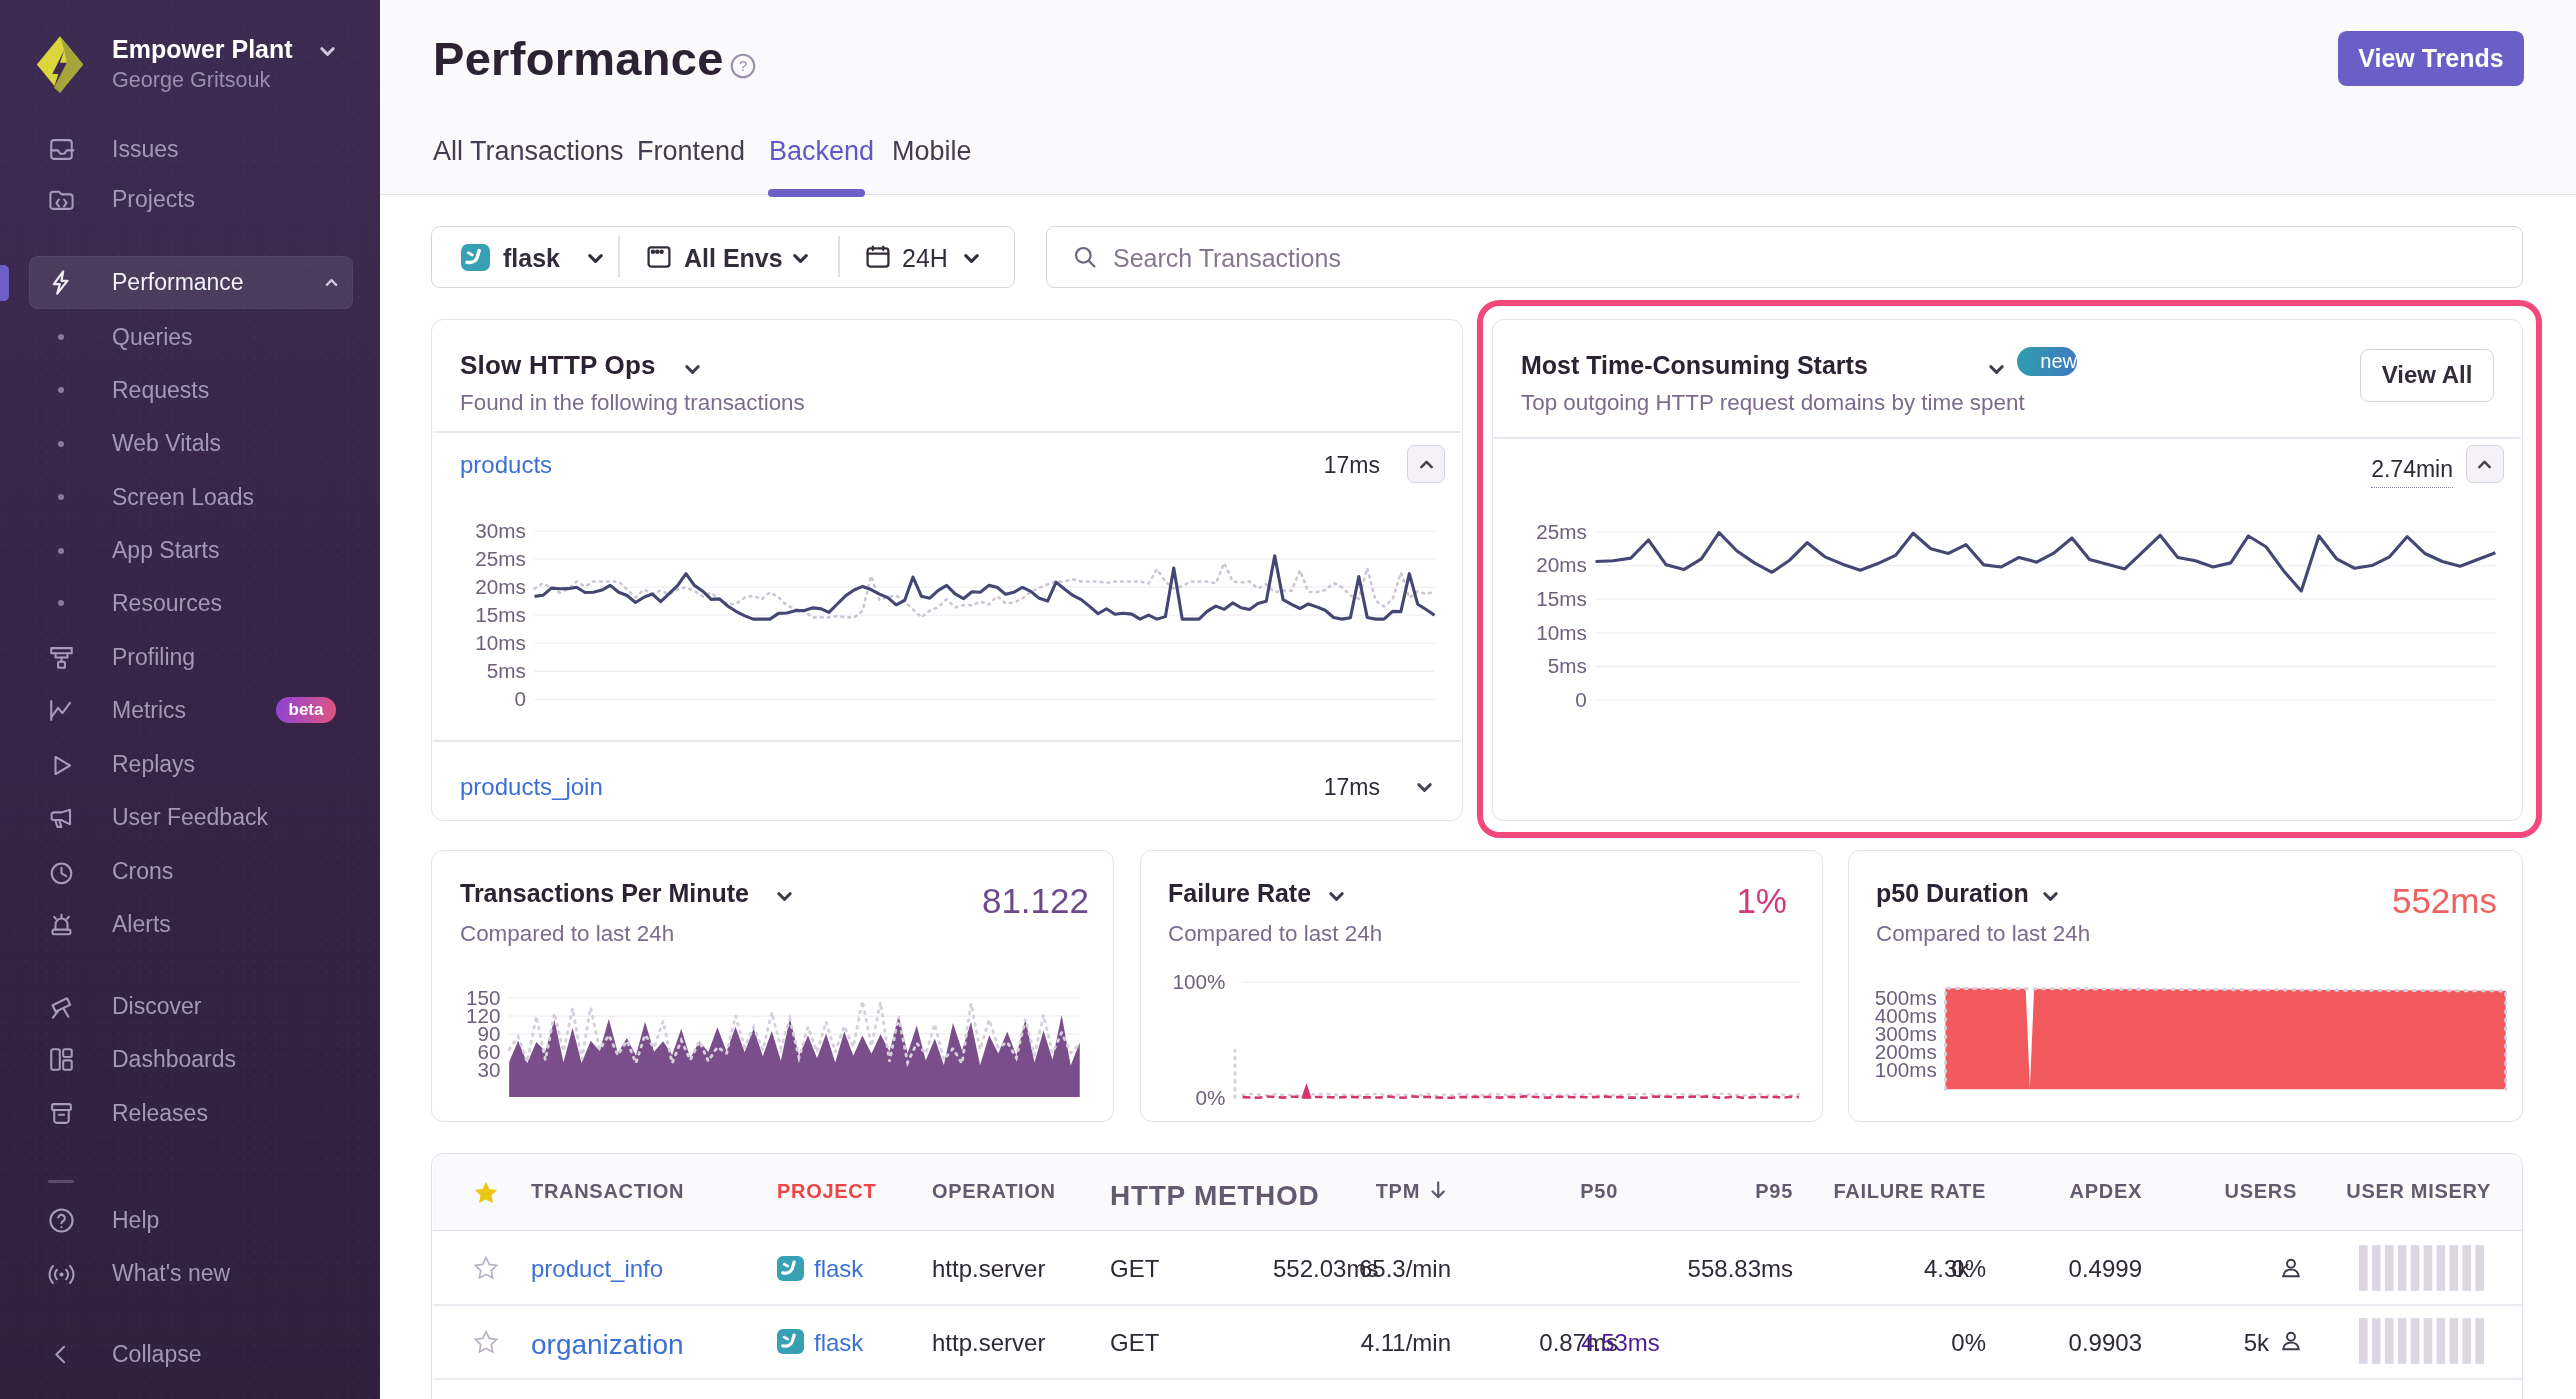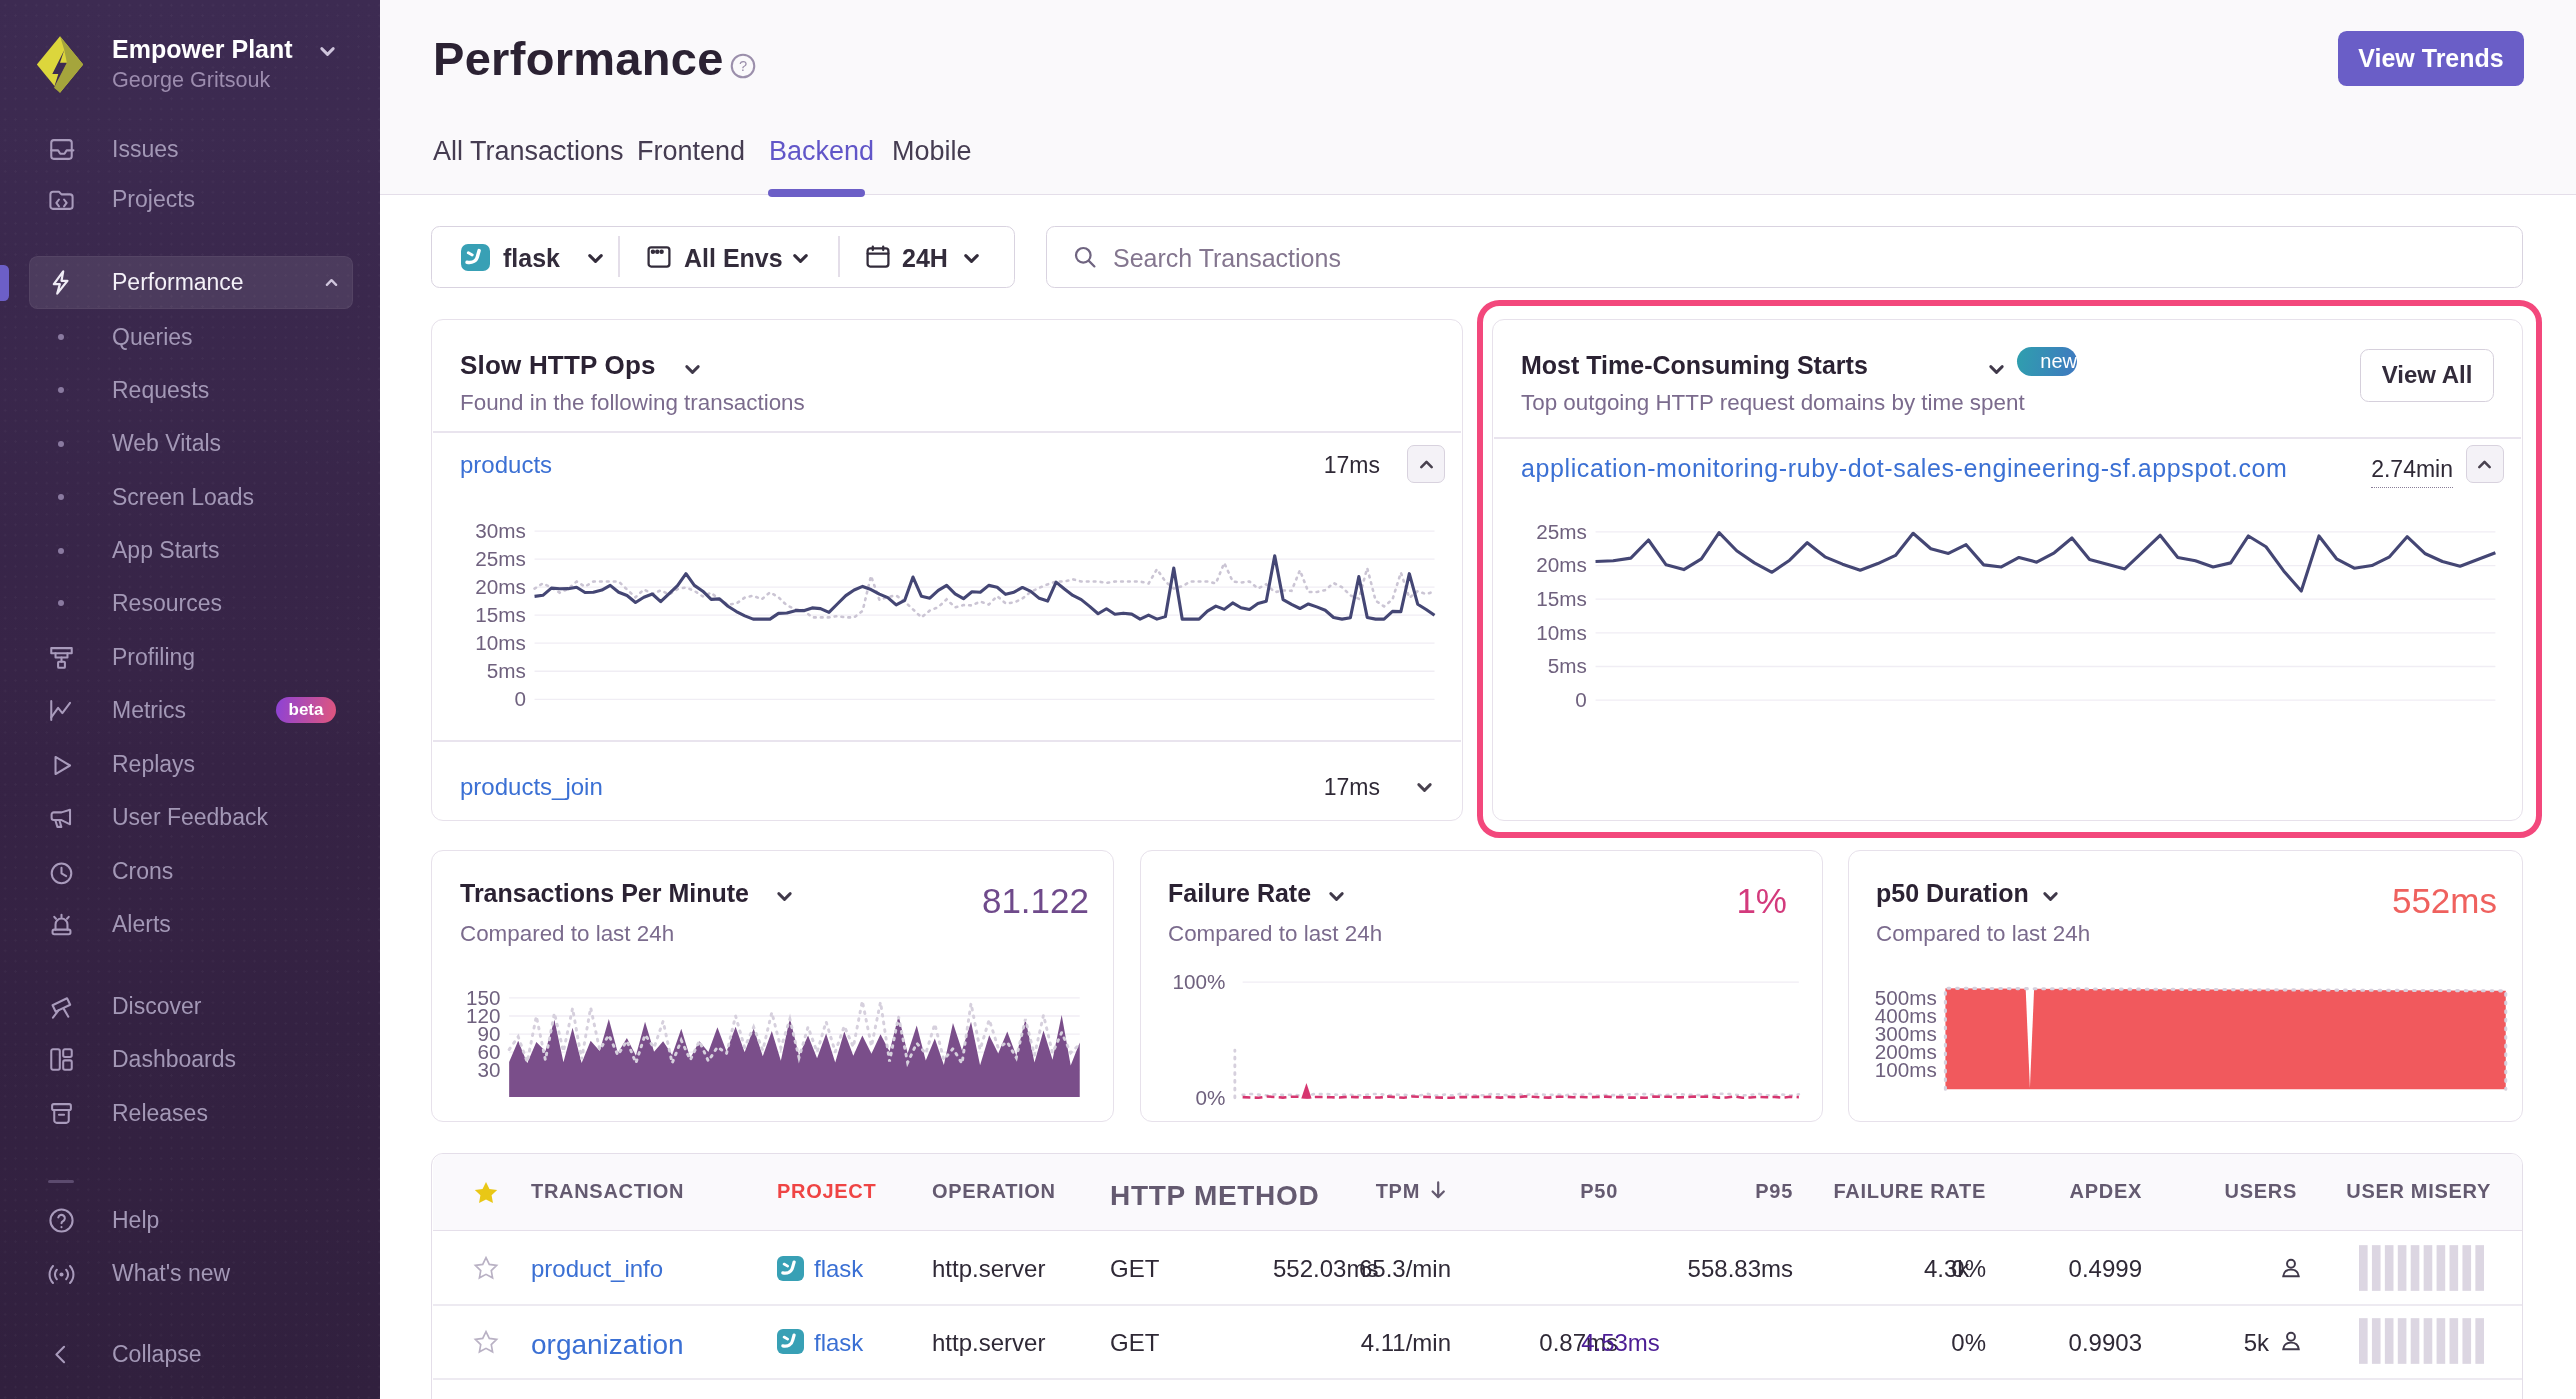--- a/index.html
+++ b/index.html
@@ -164,21 +164,21 @@
     <div class="abs" style="left:684px;top:244px;font-size:25px;font-weight:700;color:#332c3b">All Envs</div>
     <svg style="position:absolute;left:790px;top:248px" width="21" height="21" viewBox="0 0 22 22" fill="none" stroke="#332c3b" stroke-width="3.2" stroke-linecap="round" stroke-linejoin="round">
       <path d="M5 8l6 6 6-6"></path>
     </svg>
     <div class="abs" style="left:838px;top:236px;width:1.7px;height:41px;background:#e4dee9"></div>
     <svg class="abs" style="left:865px;top:244px" width="26" height="26" viewBox="0 0 30 30" fill="none" stroke="#332c3b" stroke-width="2.6" stroke-linecap="round">
       <rect x="3" y="5" width="24" height="21" rx="3"></rect>
       <path d="M3 11h24"></path>
       <path d="M9 3v4M21 3v4"></path>
     </svg>
-    <div class="abs" style="left:902px;top:244px;font-size:25px;font-weight:700;color:#332c3b">24H</div>
+    <div class="abs" style="left:902px;top:244px;font-size:25px;font-weight:400;color:#332c3b">24H</div>
     <svg style="position:absolute;left:961px;top:248px" width="21" height="21" viewBox="0 0 22 22" fill="none" stroke="#332c3b" stroke-width="3.2" stroke-linecap="round" stroke-linejoin="round">
       <path d="M5 8l6 6 6-6"></path>
     </svg>
     <div class="abs" style="left:1046px;top:226px;width:1477px;height:62px;background:#fff;border:1.7px solid #d9d3e0;border-radius:8.6px"></div>
     <svg class="abs" style="left:1073px;top:245px" width="24" height="24" viewBox="0 0 28 28" fill="none" stroke="#6f6480" stroke-width="2.6" stroke-linecap="round">
       <circle cx="12" cy="12" r="8.5"></circle>
       <path d="M18.5 18.5L25 25"></path>
     </svg>
     <div class="abs" style="left:1113px;top:244px;font-size:25px;color:#84768f">Search Transactions</div>
     <div class="abs" style="left:1477px;top:300px;width:1065px;height:538px;border:6px solid #f3487c;border-radius:22.4px"></div>
@@ -221,21 +221,20 @@
     </svg>
     <div class="panel" style="left:1492px;top:319px;width:1031px;height:502px"></div>
     <div class="abs" style="left:1521px;top:351px;font-size:25px;font-weight:700;color:#2b2233">Most Time-Consuming Starts</div>
     <svg style="position:absolute;left:1986px;top:359px" width="21" height="21" viewBox="0 0 22 22" fill="none" stroke="#40394a" stroke-width="3" stroke-linecap="round" stroke-linejoin="round">
       <path d="M5 8l6 6 6-6"></path>
     </svg>
     <div class="abs" style="left:2017px;top:347px;width:60px;height:29px;border-radius:14.7px;background:linear-gradient(100deg,#2f9fae,#3f78c0);color:#fff;font-size:20px;text-align:right;line-height:28.5px">new</div>
     <div class="abs" style="left:2360px;top:349px;width:134px;height:53px;background:#fff;border:1.7px solid #d6d0dc;border-radius:8.6px;font-size:24px;font-weight:700;color:#332c3b;text-align:center;line-height:50px">View All</div>
     <div class="abs psub" style="left:1521px;top:390px">Top outgoing HTTP request domains by time spent</div>
     <div class="abs" style="left:1494px;top:437px;width:1027px;height:1.7px;background:#e9e4ee"></div>
-    <div class="abs blue" style="left:1521px;top:454px;font-size:25px;letter-spacing:0.6px">application-monitoring-ruby-dot-sales-engineering-sf.appspot.com</div>
     <div class="abs" style="right:123px;top:456px;font-size:23px;color:#2f2936;border-bottom:1.7px dotted #8a7f98;padding-bottom:3.5px">2.74min</div>
     <div class="abs" style="left:2466px;top:445px;width:38px;height:38px;background:#f4f2f7;border:1.7px solid #d8d2de;border-radius:7px"></div>
     <svg style="position:absolute;left:2475px;top:455px" width="19" height="19" viewBox="0 0 22 22" fill="none" stroke="#49424f" stroke-width="3" stroke-linecap="round" stroke-linejoin="round">
       <path d="M5 14l6-6 6 6"></path>
     </svg>
     <svg class="abs" style="left:1492px;top:492px" width="1031" height="242" viewBox="0 0 1195 280">
       <line x1="120" y1="46" x2="1163" y2="46" stroke="#f0edf4" stroke-width="1.5"></line>
       <text x="110" y="54" text-anchor="end" font-size="24" fill="#6f617e" font-family="Liberation Sans">25ms</text>
       <line x1="120" y1="85" x2="1163" y2="85" stroke="#f0edf4" stroke-width="1.5"></line>
       <text x="110" y="93" text-anchor="end" font-size="24" fill="#6f617e" font-family="Liberation Sans">20ms</text>

